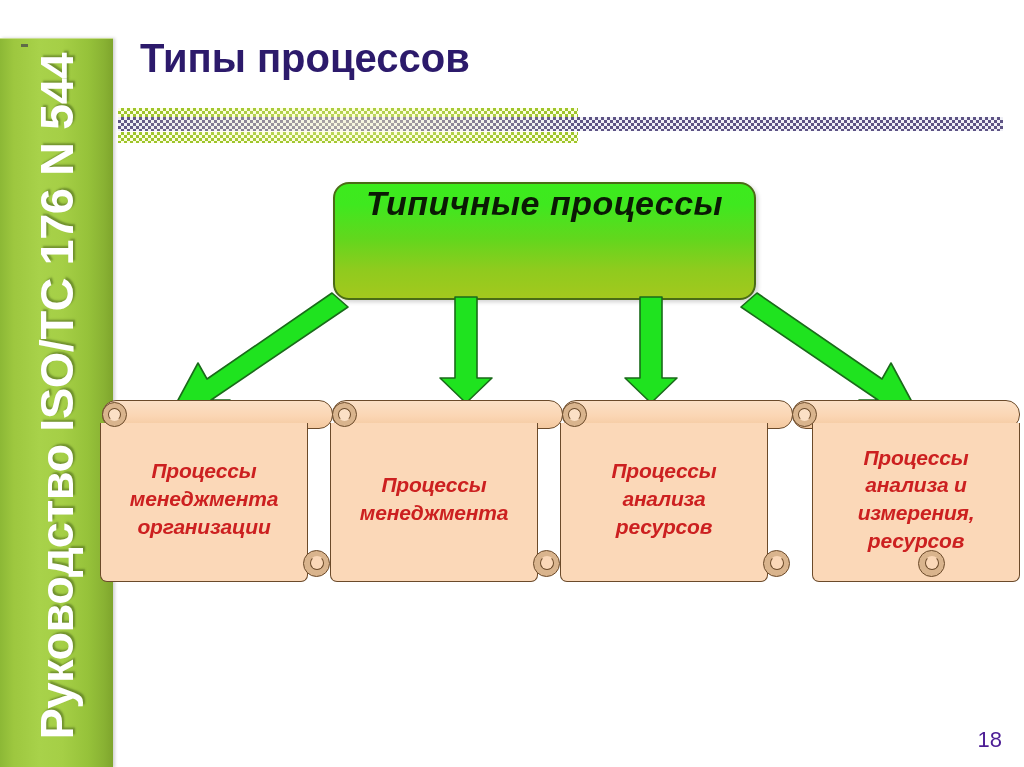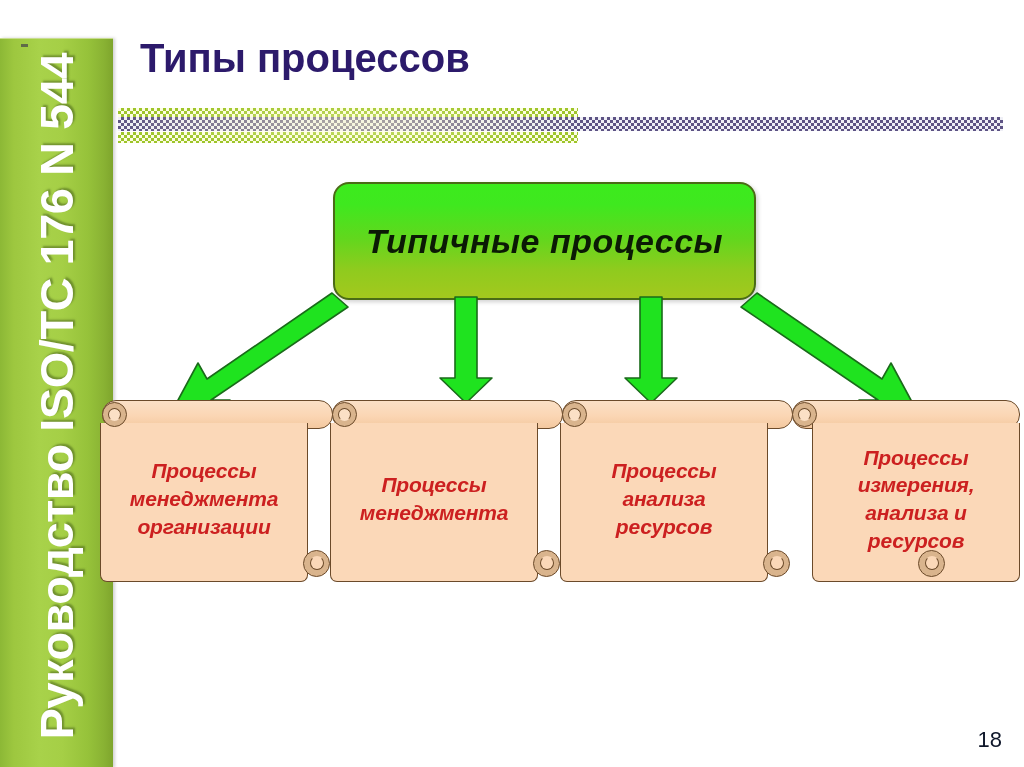--- a/index.html
+++ b/index.html
@@ -134,21 +134,20 @@
     border: 2px solid #4a6b16;
     border-radius: 16px;
     background: linear-gradient(to bottom,
       #3ceb1d 0%,
       #3fe81f 18%,
       #62d71d 48%,
       #8fcb1e 75%,
       #a3c81e 100%);
     box-shadow: 2px 2px 4px rgba(0,0,0,0.18);
     display: flex;
-    align-items: center;
     justify-content: center;
     box-sizing: border-box;
   }
   #root-box-label {
     font-size: 34px;
     font-weight: bold;
     font-style: italic;
     color: #0b1a05;
     white-space: nowrap;
     letter-spacing: 0.5px;
@@ -266,21 +265,21 @@
   #scroll-box-4 .scroll-body { left: 22px; }
   #scroll-box-4 .scroll-curl-br { left: 128px; }
   #scroll-box-4 .scroll-rod { width: 228px; }
 
   
   #page-number {
     position: absolute;
     right: 22px;
     bottom: 14px;
     font-size: 22px;
-    color: #0f172a;
+    color: #4c1d95;
     font-weight: normal;
   }
 </style>
 </head>
 <body>
 
 <div id="slide">
 
   <div id="sidebar-bar">
     <div id="sidebar-label">Руководство ISO/TC 176 N 544</div>
@@ -347,22 +346,22 @@
     </div>
     <div class="scroll-curl-tl"></div>
     <div class="scroll-curl-br"></div>
   </div>
 
   <div class="scroll-box" id="scroll-box-4">
     <div class="scroll-rod"></div>
     <div class="scroll-body">
       <div class="scroll-text">
         <div>Процессы</div>
+        <div>анализа и</div>
         <div>измерения,</div>
-        <div>анализа и</div>
         <div>ресурсов</div>
       </div>
     </div>
     <div class="scroll-curl-tl"></div>
     <div class="scroll-curl-br"></div>
   </div>
 
   <div id="page-number">18</div>
 
 </div>

